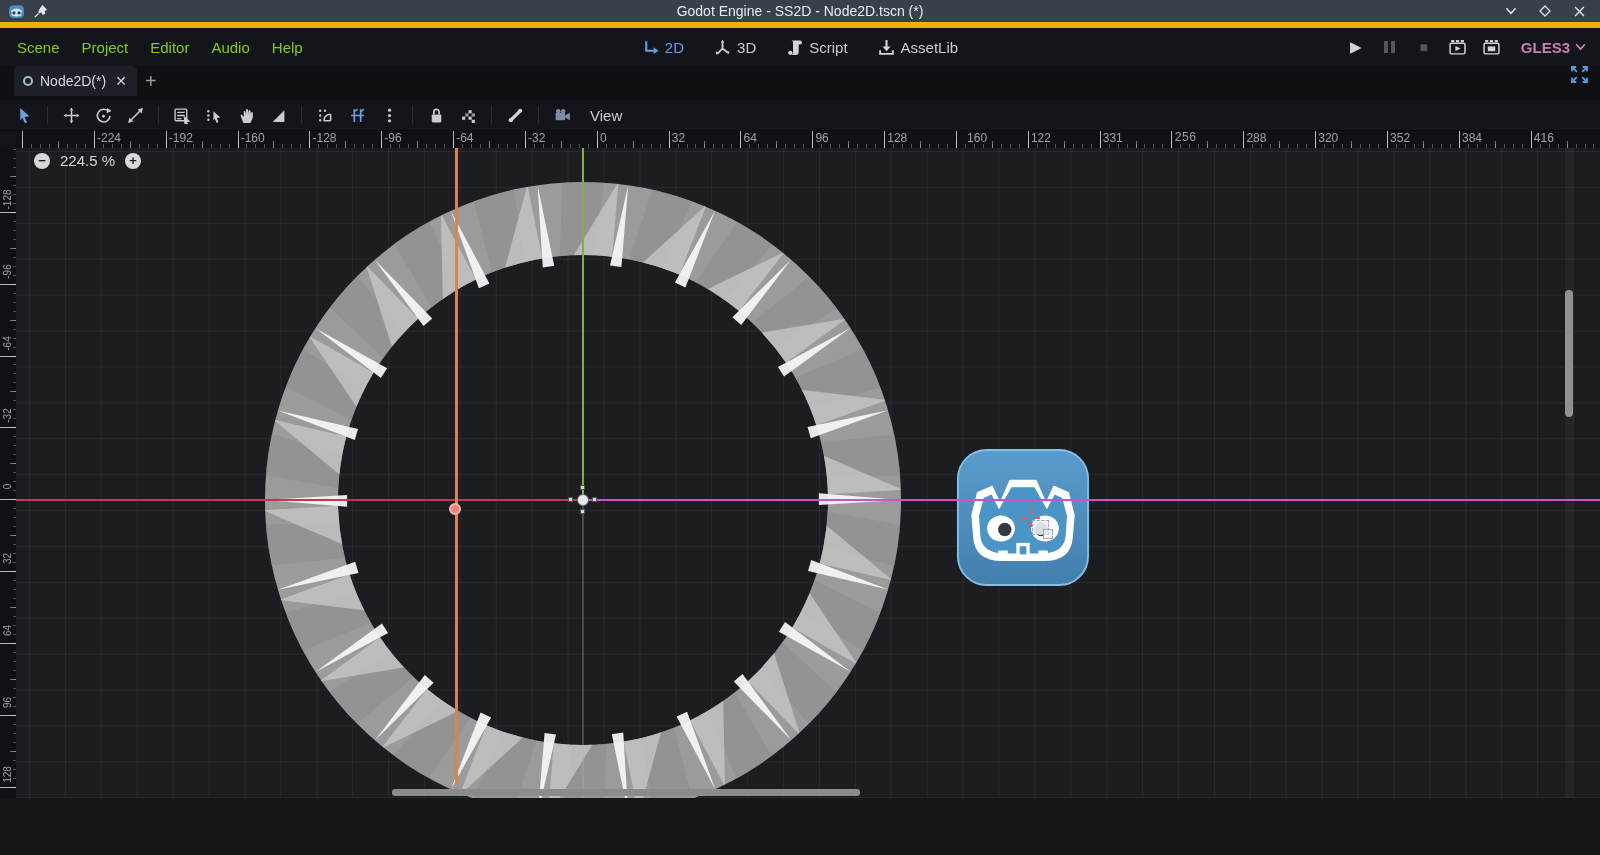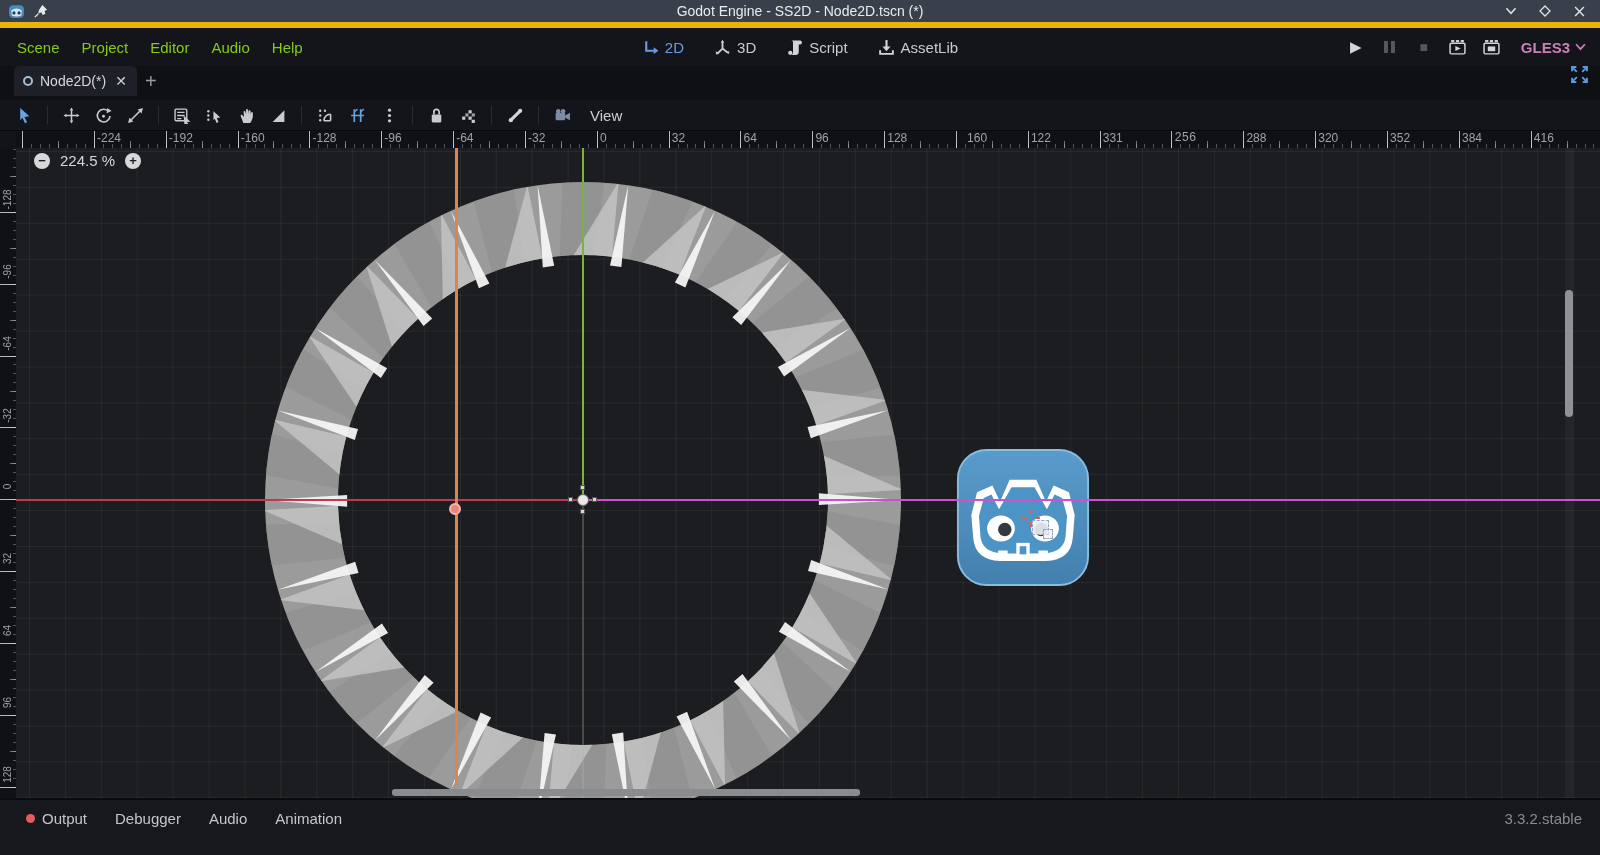--- a/index.html
+++ b/index.html
@@ -529,26 +529,14 @@
     <div class="vscroll"></div>
     <div class="hscroll"></div>
 
     <div class="zoomctl">
       <span class="zoom-btn">−</span>
       <span class="zoom-label">224.5 %</span>
       <span class="zoom-btn">+</span>
     </div>
   </div>
 
-  <div class="bottombar">
-    <div class="brow">
-      <span class="btab">
-        <span class="reddot"></span>
-        <span>Output</span>
-      </span>
-      <span class="btab">Debugger</span>
-      <span class="btab">Audio</span>
-      <span class="btab">Animation</span>
-      <span class="version">3.3.2.stable</span>
-    </div>
-  </div>
 
 </div>
 
 </body></html>

